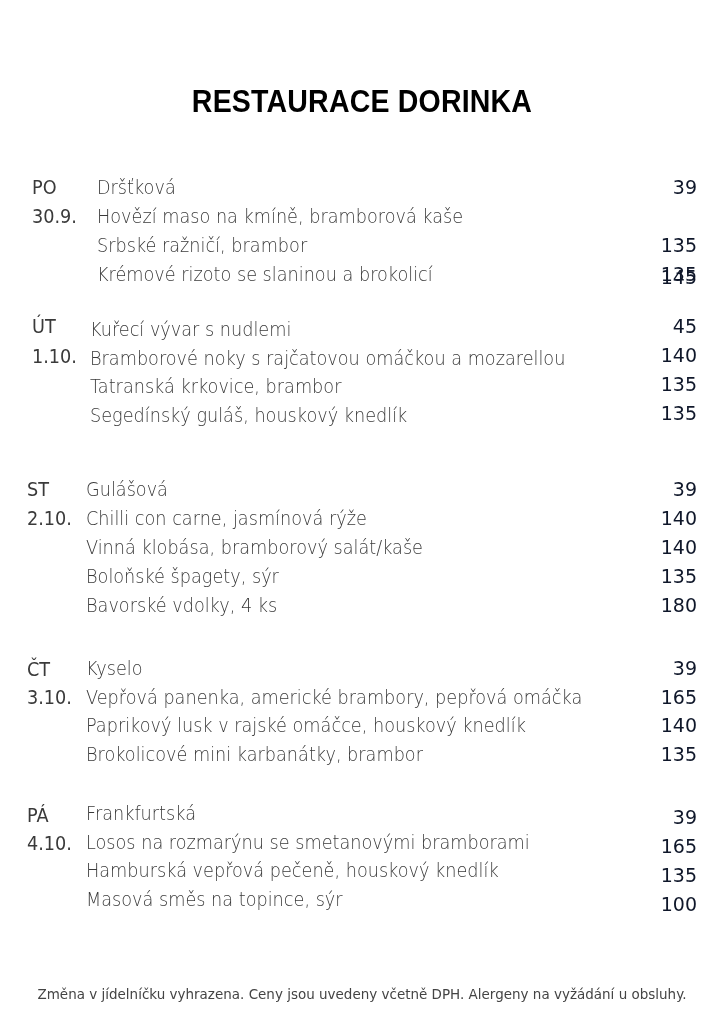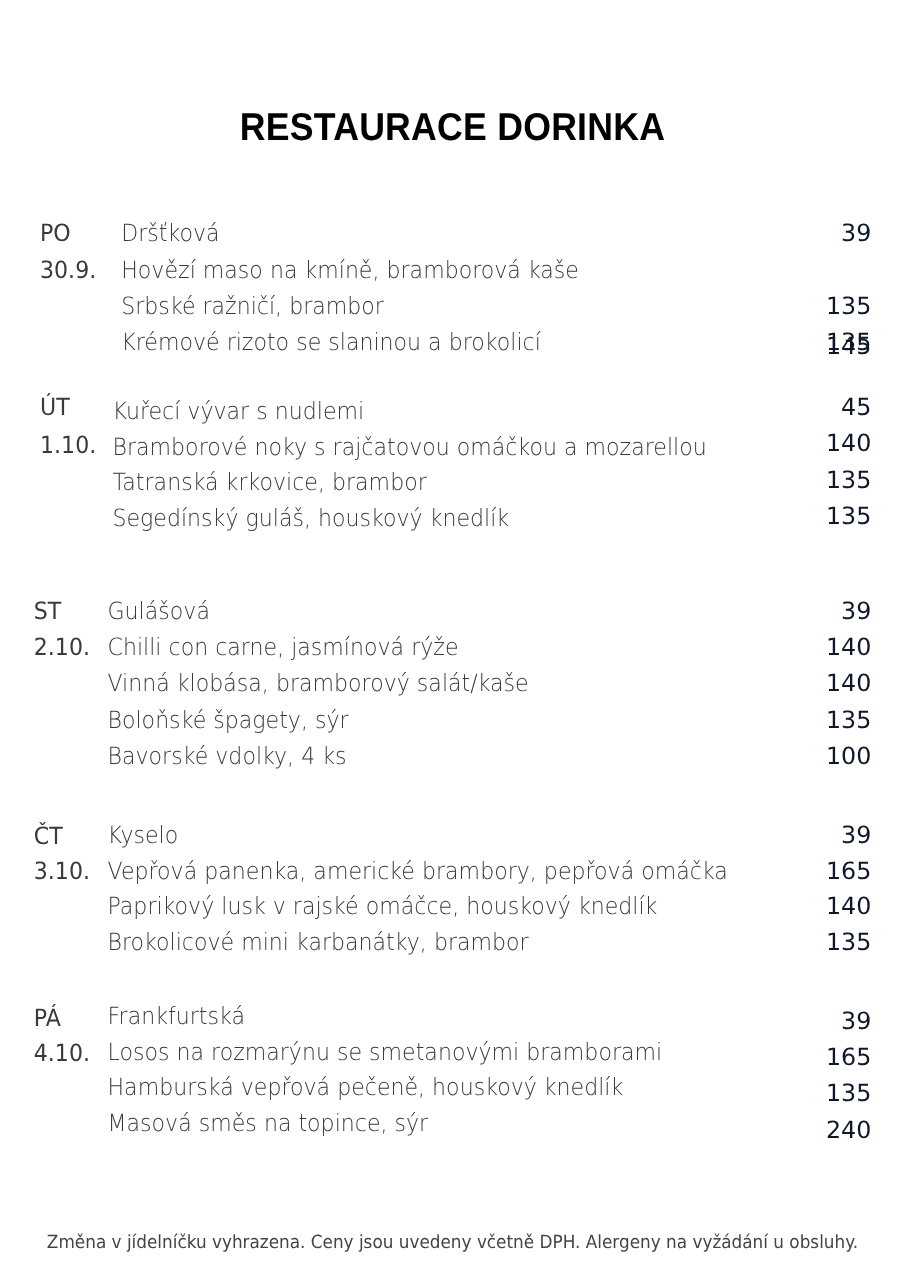--- a/index.html
+++ b/index.html
@@ -72,21 +72,21 @@
   <div class="day" style="left:27px;top:506px;">2.10.</div>
   <div class="line" style="left:86px;top:477px;">Gulášová</div>
   <div class="line" style="left:86px;top:506px;">Chilli con carne, jasmínová rýže</div>
   <div class="line" style="left:86px;top:535px;">Vinná klobása, bramborový salát/kaše</div>
   <div class="line" style="left:86px;top:564px;">Boloňské špagety, sýr</div>
   <div class="line" style="left:86px;top:593px;">Bavorské vdolky, 4 ks</div>
   <div class="price" style="top:477px;">39</div>
   <div class="price" style="top:506px;">140</div>
   <div class="price" style="top:535px;">140</div>
   <div class="price" style="top:564px;">135</div>
-  <div class="price" style="top:593px;">100</div>
+  <div class="price" style="top:593px;">180</div>
 </div>
 
 <div>
   <div class="day" style="left:27px;top:657px;">ČT</div>
   <div class="day" style="left:27px;top:685px;">3.10.</div>
   <div class="line" style="left:86px;top:656px;">Kyselo</div>
   <div class="line" style="left:86px;top:685px;">Vepřová panenka, americké brambory, pepřová omáčka</div>
   <div class="line" style="left:86px;top:713px;">Paprikový lusk v rajské omáčce, houskový knedlík</div>
   <div class="line" style="left:86px;top:742px;">Brokolicové mini karbanátky, brambor</div>
   <div class="price" style="top:656px;">39</div>
@@ -98,16 +98,16 @@
 <div>
   <div class="day" style="left:27px;top:803px;">PÁ</div>
   <div class="day" style="left:27px;top:831px;">4.10.</div>
   <div class="line" style="left:86px;top:801px;">Frankfurtská</div>
   <div class="line" style="left:86px;top:830px;">Losos na rozmarýnu se smetanovými bramborami</div>
   <div class="line" style="left:86px;top:858px;">Hamburská vepřová pečeně, houskový knedlík</div>
   <div class="line" style="left:86px;top:887px;">Masová směs na topince, sýr</div>
   <div class="price" style="top:805px;">39</div>
   <div class="price" style="top:834px;">165</div>
   <div class="price" style="top:863px;">135</div>
-  <div class="price" style="top:892px;">240</div>
+  <div class="price" style="top:892px;">100</div>
 </div>
 
 <div class="footer">Změna v jídelníčku vyhrazena. Ceny jsou uvedeny včetně DPH. Alergeny na vyžádání u obsluhy.</div>
 
 </body></html>

